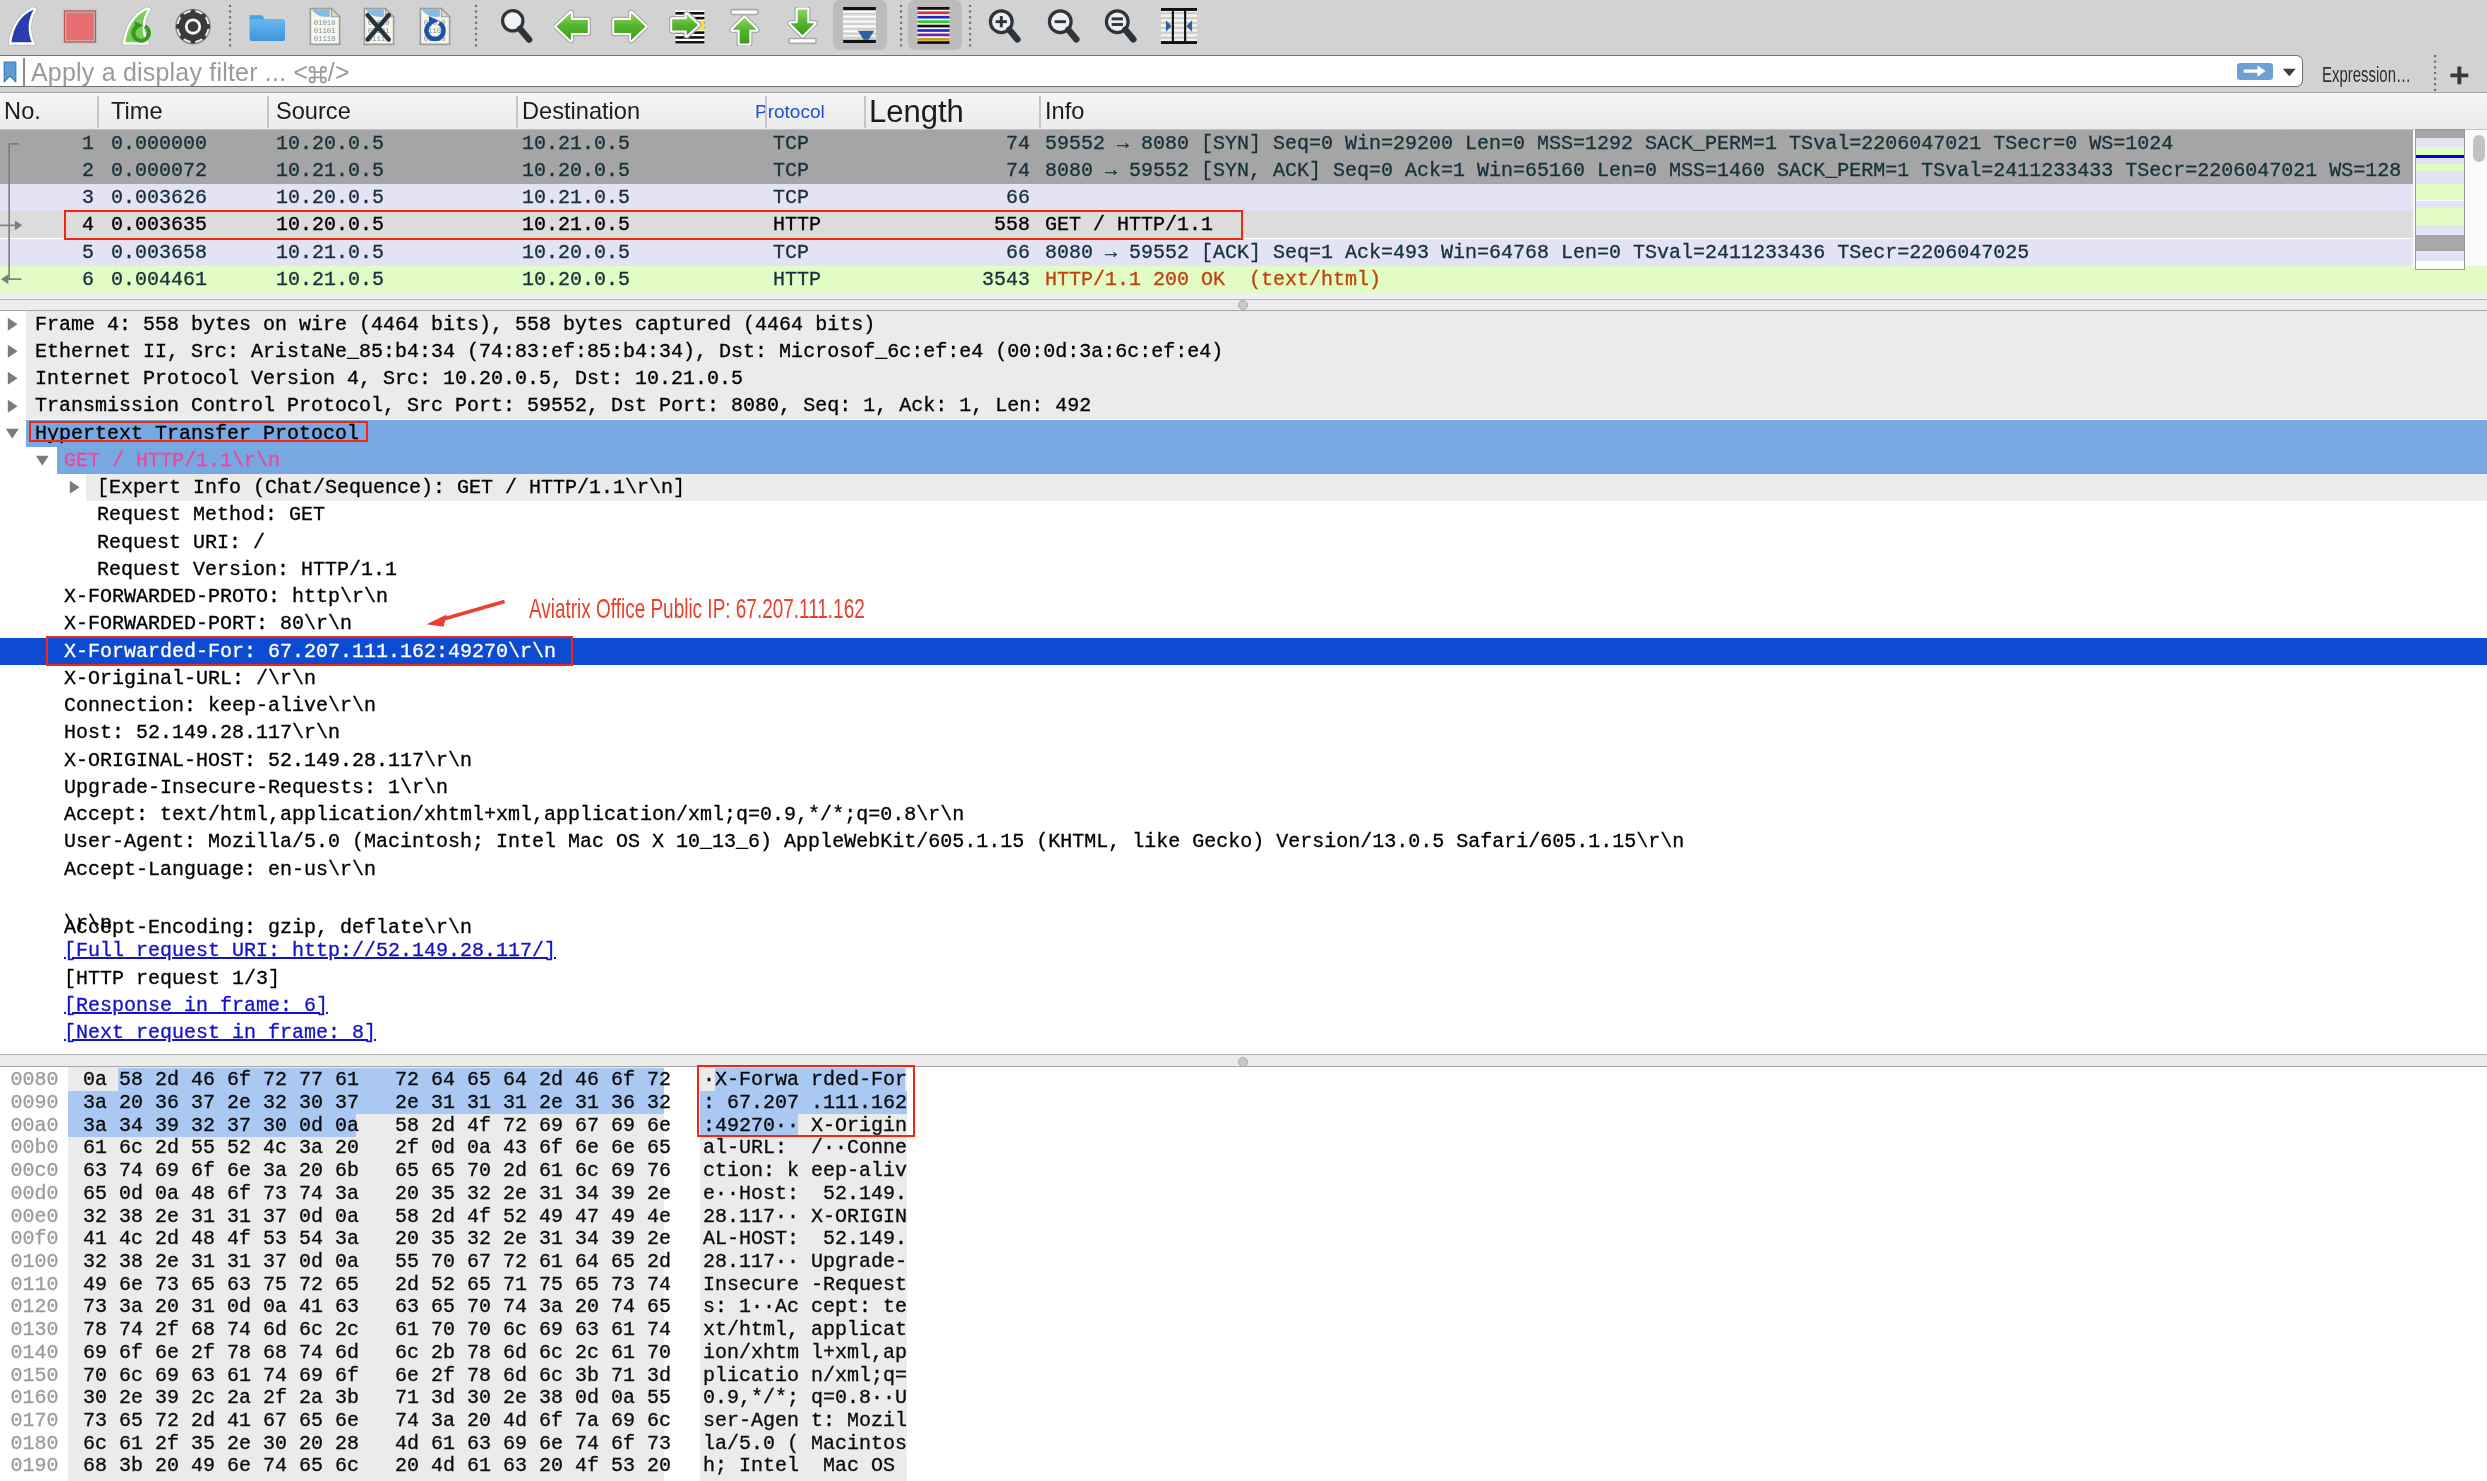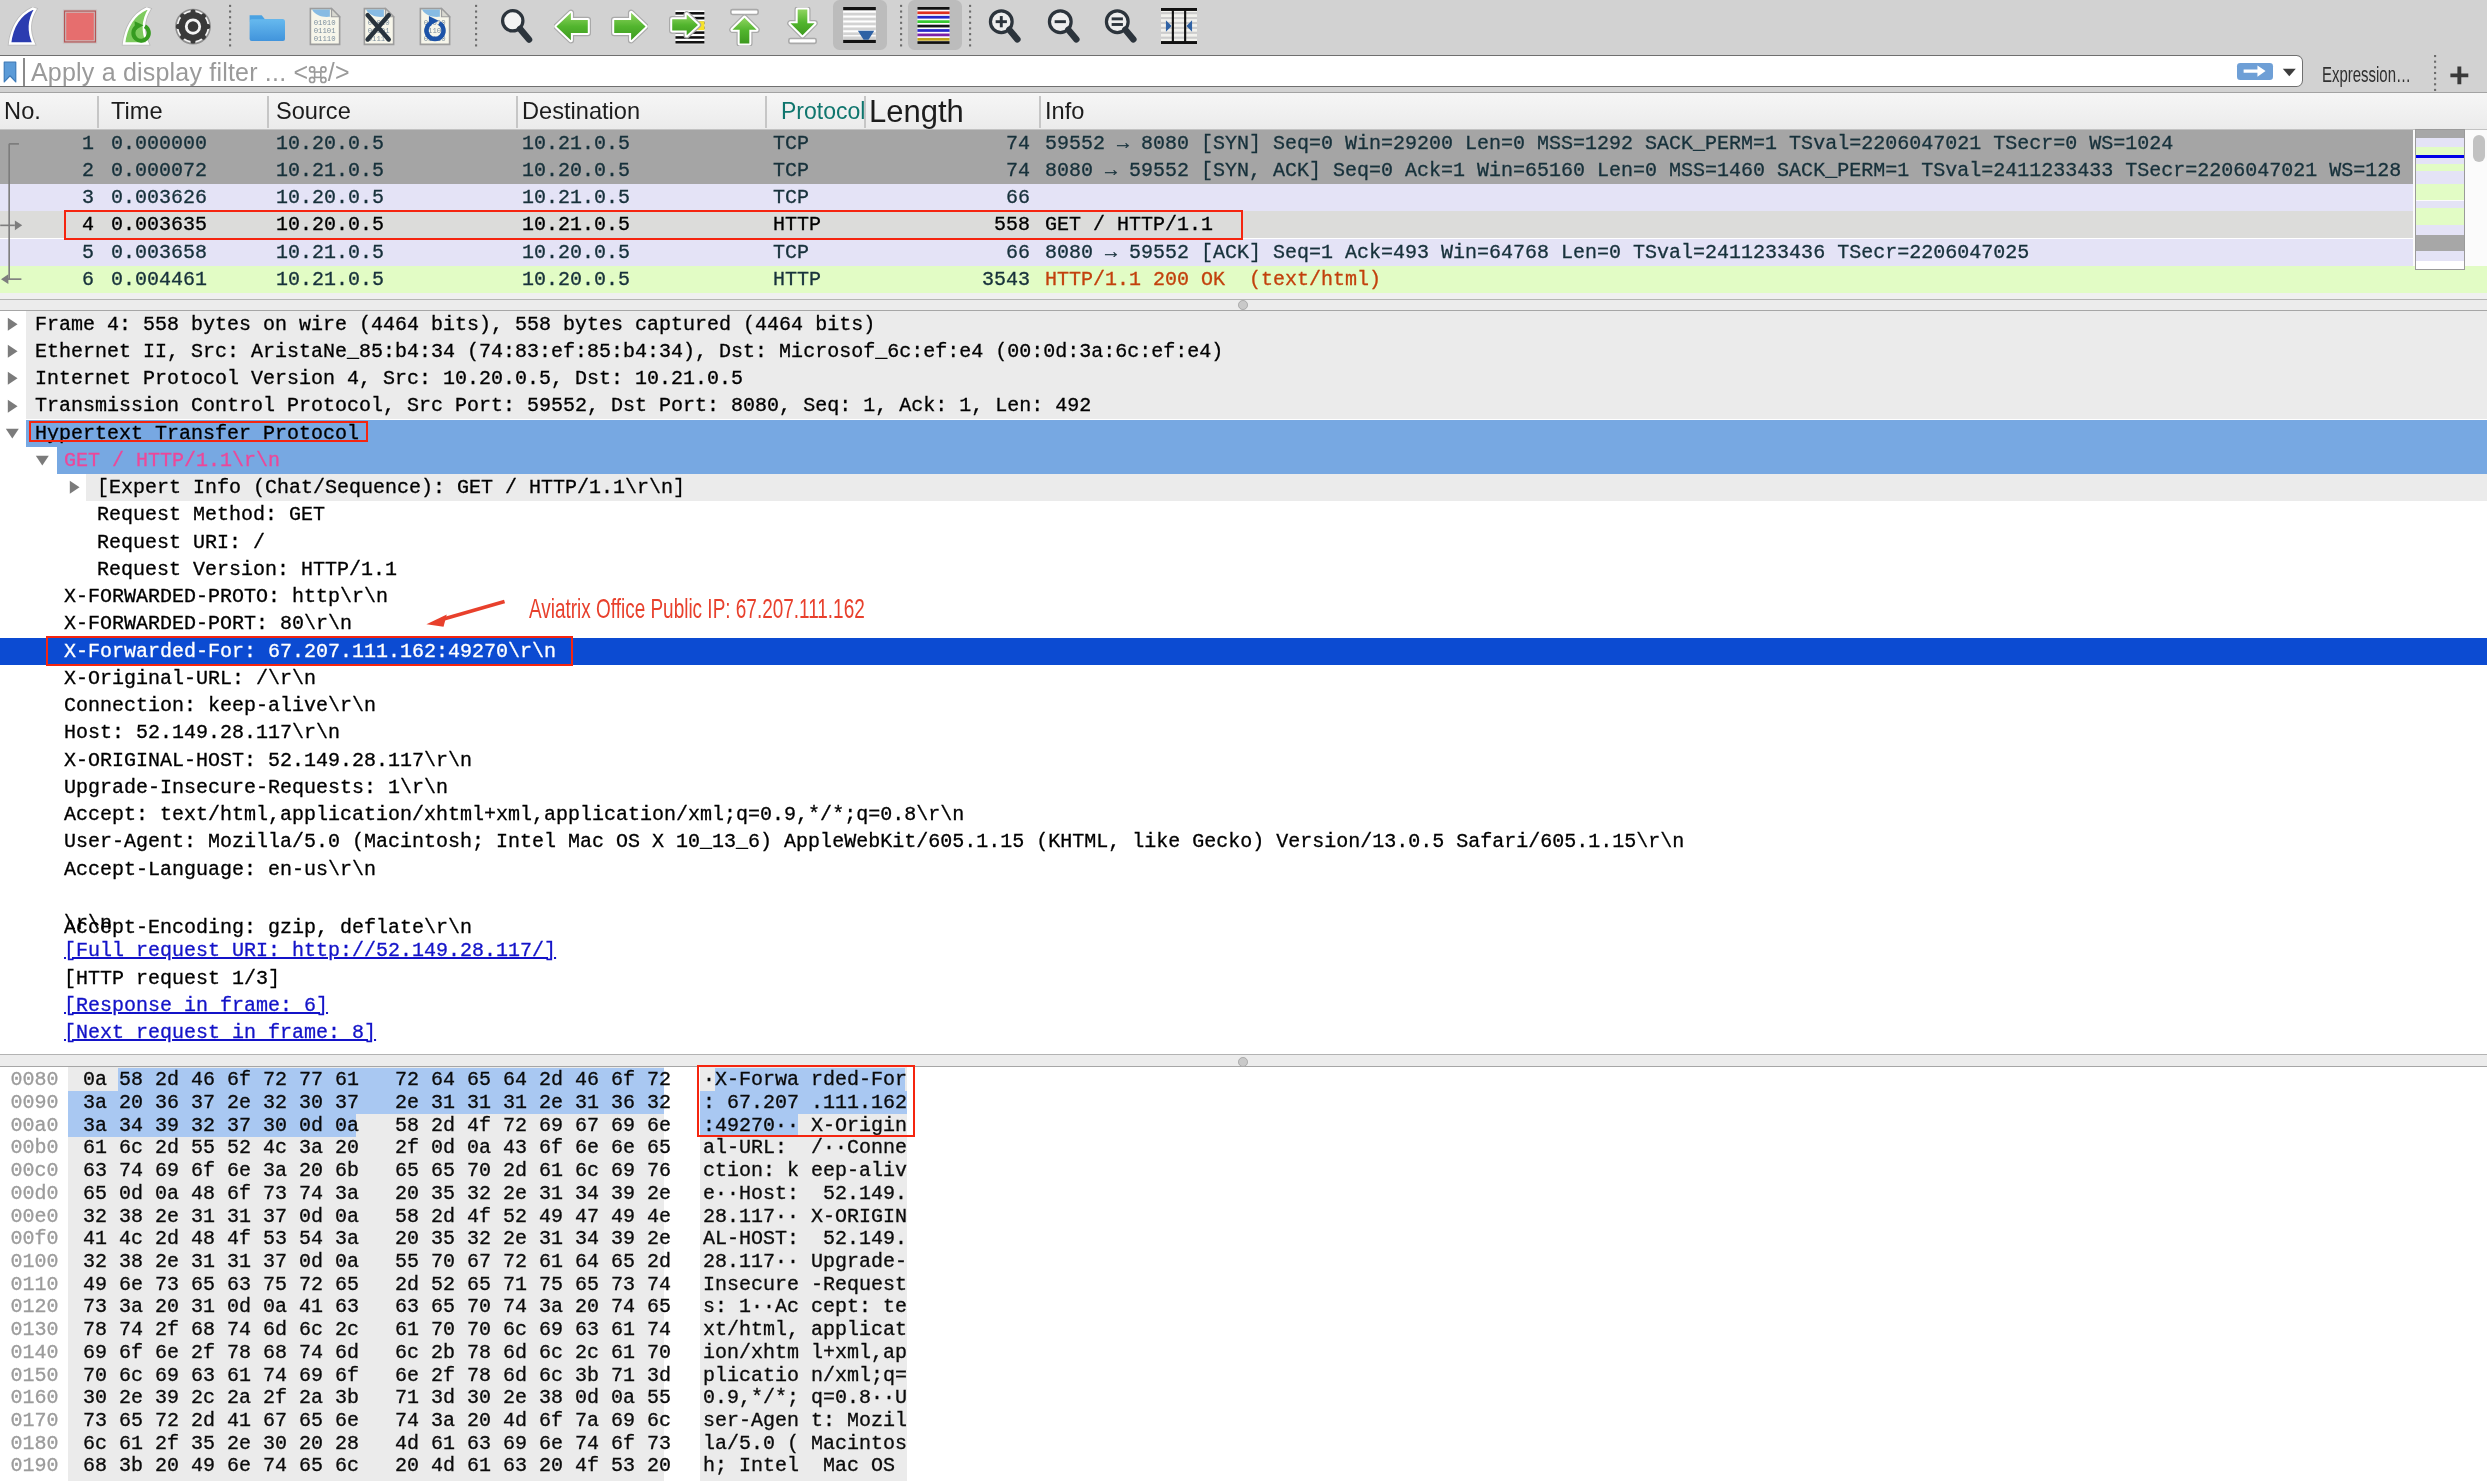--- a/index.html
+++ b/index.html
@@ -250,21 +250,21 @@
     <rect x="0" y="42" width="2.6" height="2.6" fill="#6b6b6b"></rect>
   </svg>
 <svg class="abs" style="left:2450px;top:66px" width="18.7" height="18.7" viewBox="0 0 24 23">
     <path d="M9.5,0 h5 v9 h9 v5 h-9 v9 h-5 v-9 h-9 v-5 h9 z" fill="#3a3a3a"></path>
   </svg>
 <div class="abs" style="left:0;top:93px;width:2487px;height:37px;background:linear-gradient(#f6f6f6,#ebebeb);border-bottom:0.8px solid #c2c2c2"></div>
 <div class="abs" style="left:4.1px;top:93px;height:37px;line-height:37px;font-size:23.6px;color:#1c1c1c">No.</div>
 <div class="abs" style="left:111px;top:93px;height:37px;line-height:37px;font-size:23.6px;color:#1c1c1c">Time</div>
 <div class="abs" style="left:276px;top:93px;height:37px;line-height:37px;font-size:23.6px;color:#1c1c1c">Source</div>
 <div class="abs" style="left:522px;top:93px;height:37px;line-height:37px;font-size:23.6px;color:#1c1c1c">Destination</div>
-<div class="abs" style="left:781px;top:93px;height:37px;line-height:37px;font-size:23px;color:#0f766e">Protocol</div>
+<div class="abs" style="left:755px;top:93px;height:37px;line-height:37px;font-size:19px;color:#1d4ed8">Protocol</div>
 <div class="abs" style="left:869px;top:93px;height:37px;line-height:37px;font-size:31px;color:#1c1c1c">Length</div>
 <div class="abs" style="left:1045px;top:93px;height:37px;line-height:37px;font-size:23.6px;color:#1c1c1c">Info</div>
 <div class="abs" style="left:97px;top:96px;width:1.6px;height:32px;background:#c6c6c6"></div>
 <div class="abs" style="left:267px;top:96px;width:1.6px;height:32px;background:#c6c6c6"></div>
 <div class="abs" style="left:516px;top:96px;width:1.6px;height:32px;background:#c6c6c6"></div>
 <div class="abs" style="left:765px;top:96px;width:1.6px;height:32px;background:#c6c6c6"></div>
 <div class="abs" style="left:864px;top:96px;width:1.6px;height:32px;background:#c6c6c6"></div>
 <div class="abs" style="left:1039px;top:96px;width:1.6px;height:32px;background:#c6c6c6"></div>
 <div class="abs" style="left:0;top:130px;width:2487px;height:27px;background:#a5a5a5"></div>
 <div class="abs" style="left:0;top:130px;width:2487px;height:27px;line-height:27px">

